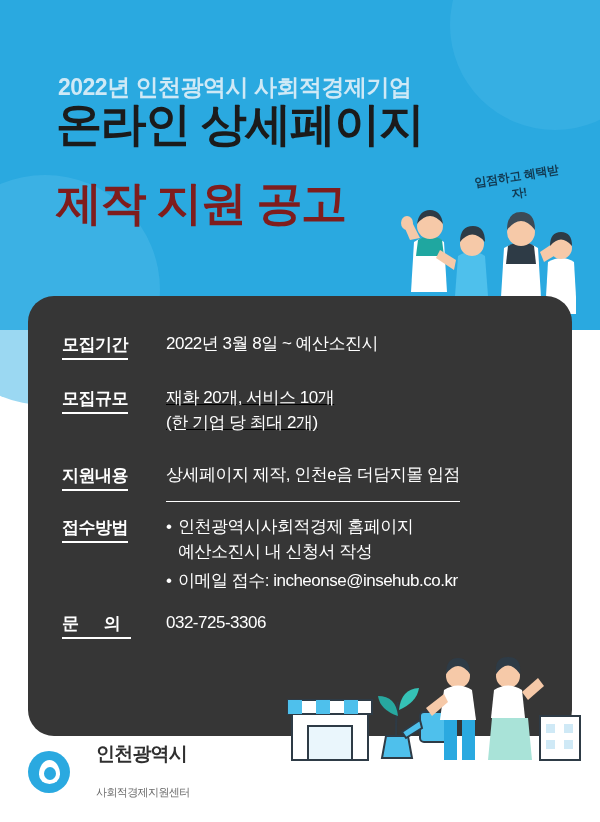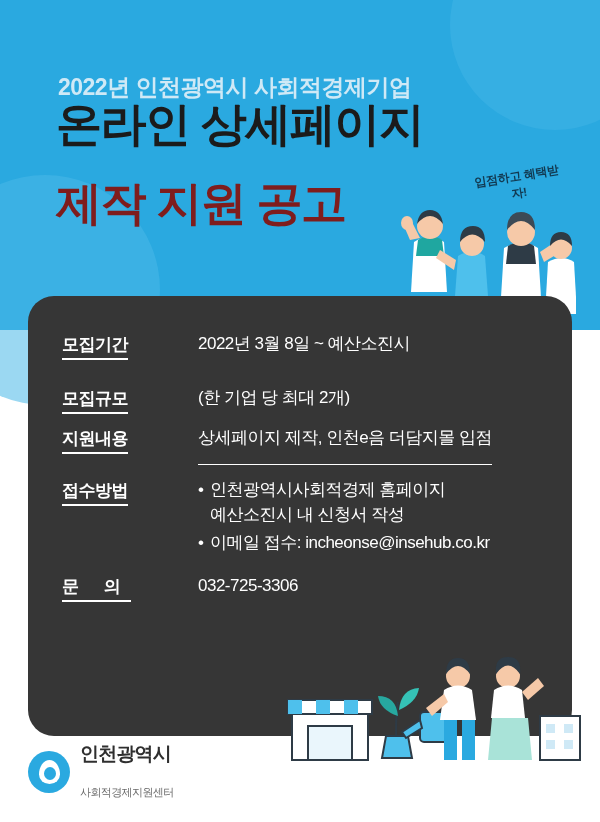--- a/index.html
+++ b/index.html
@@ -106,21 +106,20 @@
 
   .rows {
     position: absolute;
     left: 62px; top: 332px;
     width: 492px;
   }
   .row {
     display: flex;
     align-items: flex-start;
     margin-bottom: 20px;
-    gap: 32px;
   }
   .row-label {
     width: 104px;
     flex: 0 0 104px;
     font-size: 17px;
     font-weight: bold;
     color: #ffffff;
     letter-spacing: -0.5px;
     padding-top: 1px;
   }
@@ -158,37 +157,38 @@
     flex: 1;
     line-height: 1.45;
   }
   .mail {
     font-size: 17px;
   }
 
   
   .row.r1 { margin-bottom: 26px; }
   .row.r2 { margin-bottom: 26px; }
-  .row.r3 { margin-bottom: 12px; }
+  .row.r3 { margin-bottom: 28px; text-decoration: underline; }
   .row.r4 { margin-bottom: 24px; }
   .row.r5 { margin-bottom: 18px; }
 
   
   .bottom-illus {
     position: absolute;
     left: 286px; top: 640px;
     width: 300px; height: 130px;
   }
 
   
   .footer {
     position: absolute;
     left: 28px; bottom: 22px;
     display: flex;
     align-items: center;
+    gap: 16px;
   }
   .logo-mark {
     width: 42px; height: 42px;
     border-radius: 50%;
     background: #2aa9e0;
     position: relative;
     flex: 0 0 42px;
   }
   .logo-mark::after {
     content: "";
@@ -290,20 +290,21 @@
       </div>
       <div class="row-value">2022년 3월 8일 ~ 예산소진시</div>
     </div>
 
 
     <div class="row r3">
       <div class="row-label">
         <span class="label-box">모집규모</span>
       </div>
       <div class="row-value">
+        <div>재화 20개, 서비스 10개</div>
         <div>(한 기업 당 최대 2개)</div>
       </div>
     </div>
 
     <div class="row r4">
       <div class="row-label">
         <span class="label-box">지원내용</span>
       </div>
       <div class="row-value">
         <span class="under">상세페이지 제작, 인천e음 더담지몰 입점</span>

